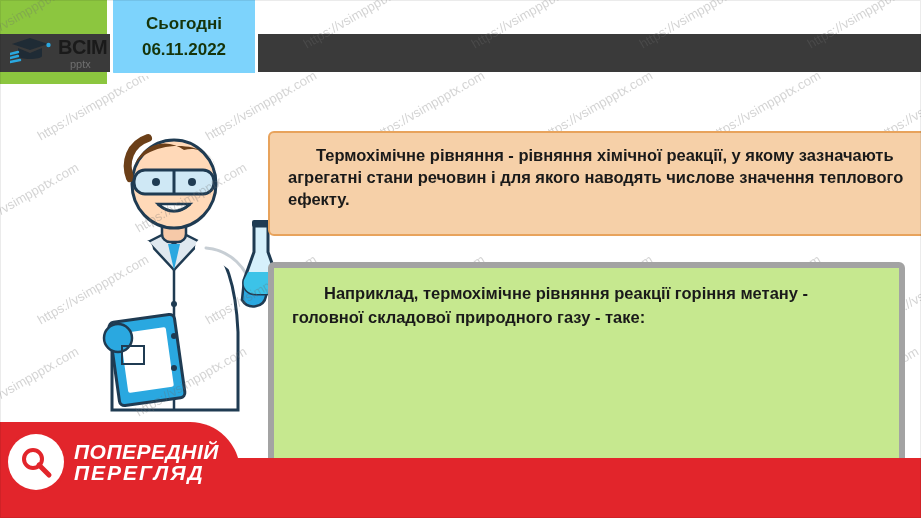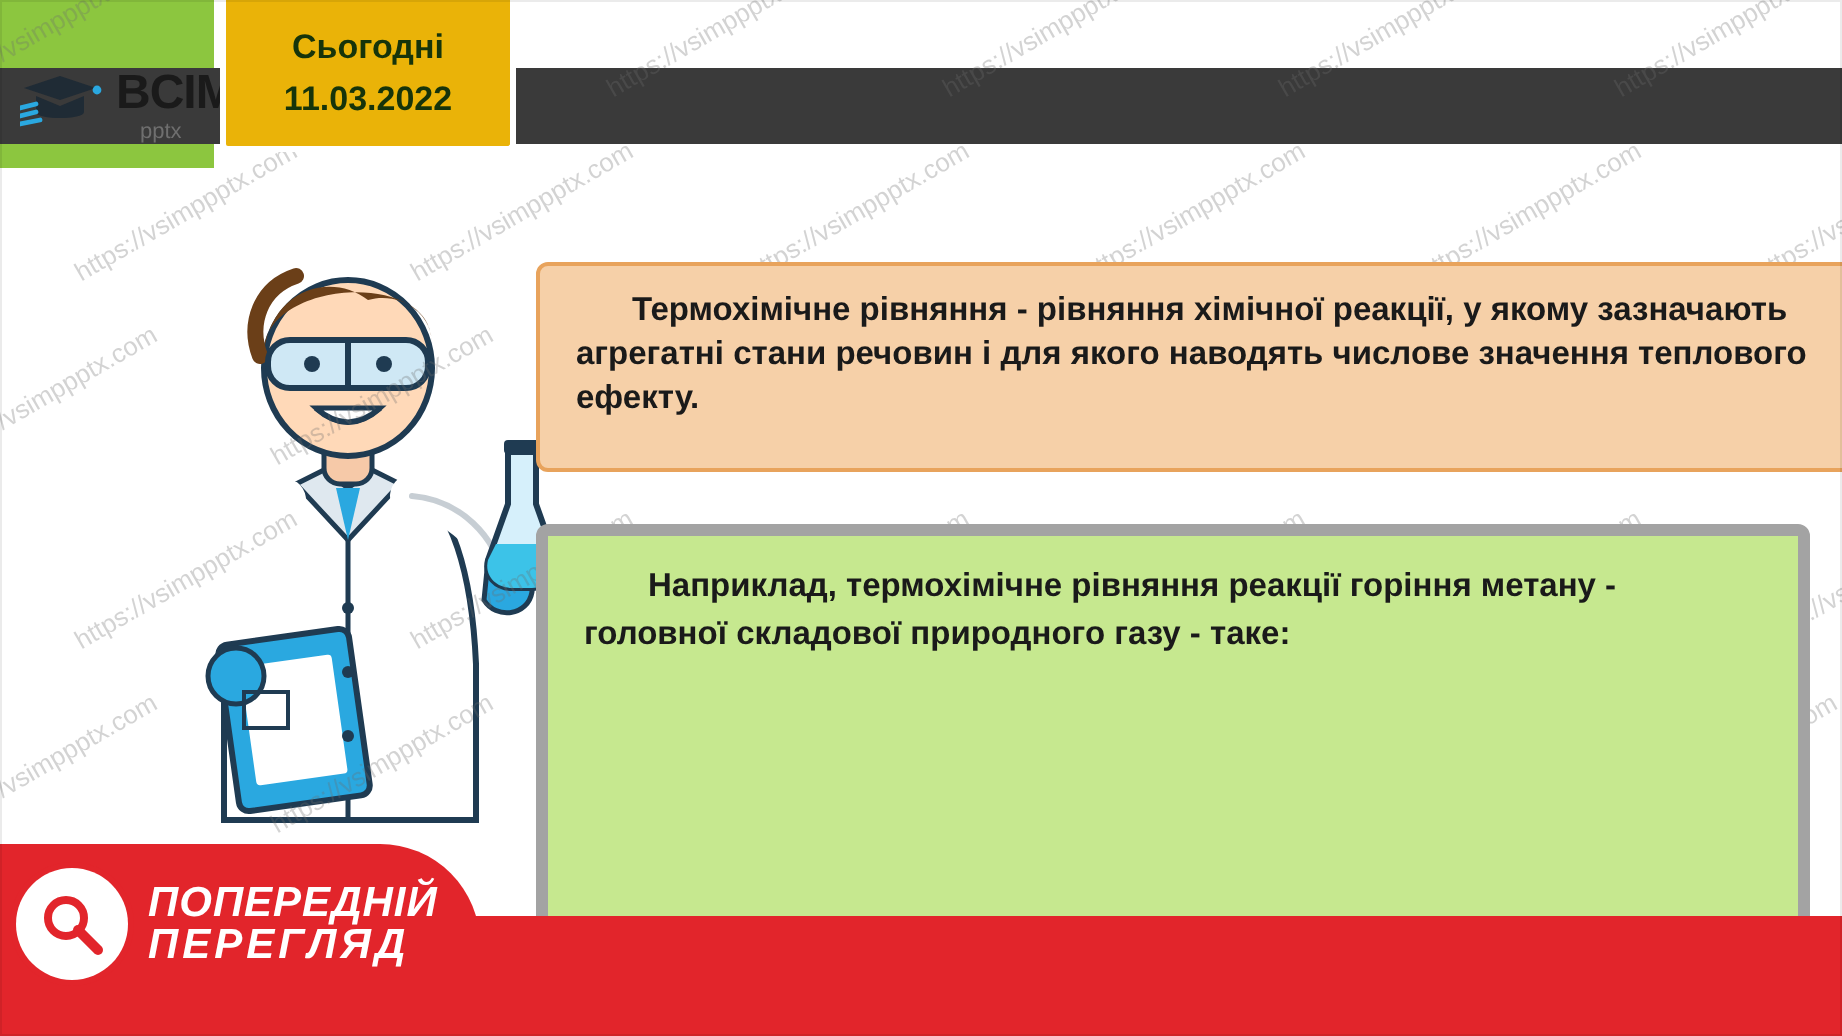--- a/index.html
+++ b/index.html
@@ -75,32 +75,32 @@
   .logo-cap {
     width: 44px; height: 34px;
     margin-right: 4px;
     position: relative;
   }
   .logo-text {
     display: flex; flex-direction: column;
     line-height: 1;
   }
   .logo-main {
-    font-size: 24px; font-weight: bold; color: #1a1a1a;
+    font-size: 20px; font-weight: bold; color: #1a1a1a;
     letter-spacing: -0.5px;
   }
   .logo-sub {
     font-size: 11px; color: #6f6f6f; margin-top: 2px; margin-left:12px;
   }
   
   .date-badge {
     position: absolute;
     left: 110px; top: 0;
     width: 148px; height: 76px;
-    background: #eab308;
+    background: #7dd3fc;
     border: 3px solid #ffffff;
     border-top: none;
     border-radius: 0 0 4px 4px;
     z-index: 7;
     display: flex; flex-direction: column;
     align-items: center; justify-content: center;
     color: #1a3d0a;
   }
   .date-badge .dtitle { font-size: 17px; font-weight: bold; color:#16340a; }
   .date-badge .dvalue { font-size: 17px; font-weight: bold; margin-top: 6px; color:#16340a;}
@@ -269,21 +269,21 @@
       </svg>
     </div>
     <div class="logo-text">
       <span class="logo-main">BCIM</span>
       <span class="logo-sub">pptx</span>
     </div>
   </div>
 
   <div class="date-badge">
     <div class="dtitle">Сьогодні</div>
-    <div class="dvalue">11.03.2022</div>
+    <div class="dvalue">06.11.2022</div>
   </div>
 
   <div class="scientist">
     <svg width="250" height="330" viewBox="0 0 250 330">
 
       <path d="M58 150 C40 160 28 195 26 240 L26 318 L152 318 L152 240 C150 195 140 160 120 150 Z" fill="#ffffff" stroke="#1f3b52" stroke-width="3"></path>
       <path d="M88 150 L88 318" stroke="#1f3b52" stroke-width="2.5"></path>
 
       <path d="M62 150 L88 178 L114 150 L100 143 L88 152 L76 143 Z" fill="#dfe8ef" stroke="#1f3b52" stroke-width="2.5"></path>
 

